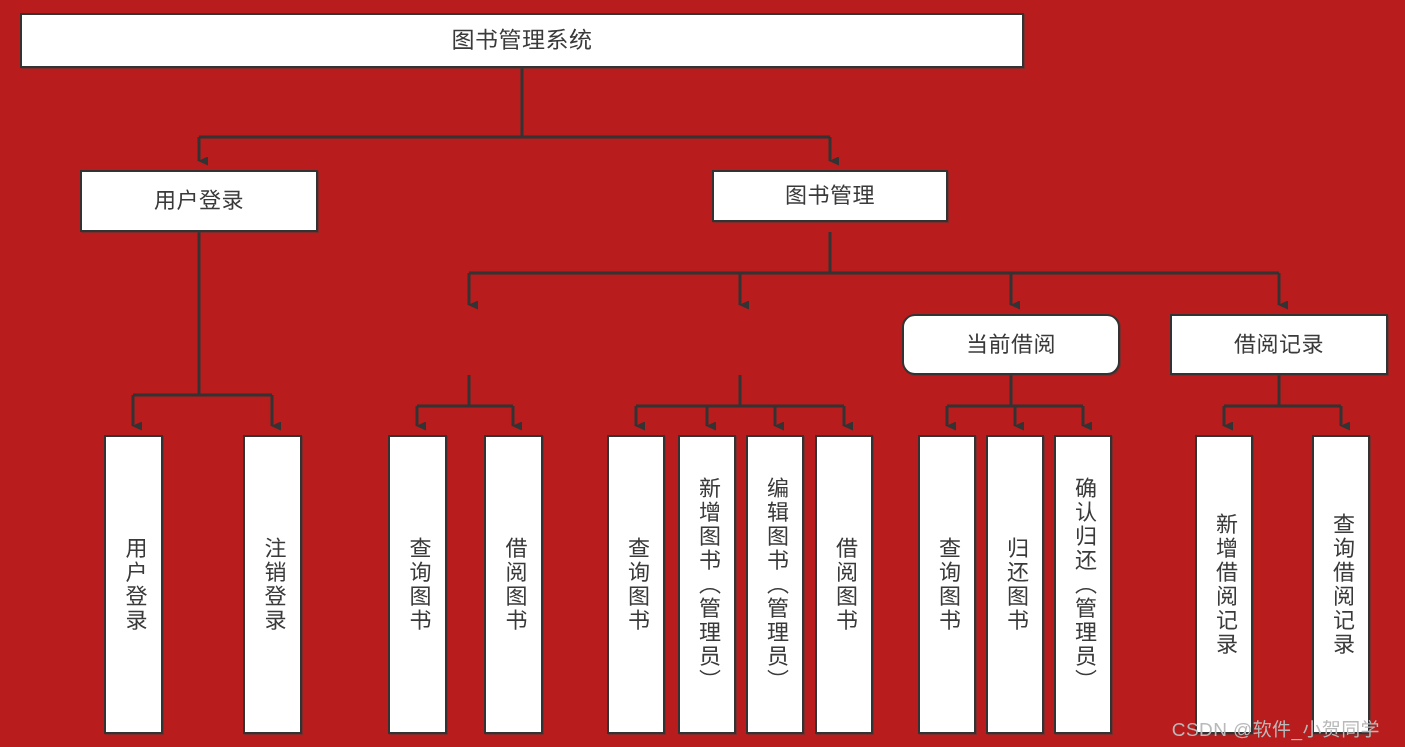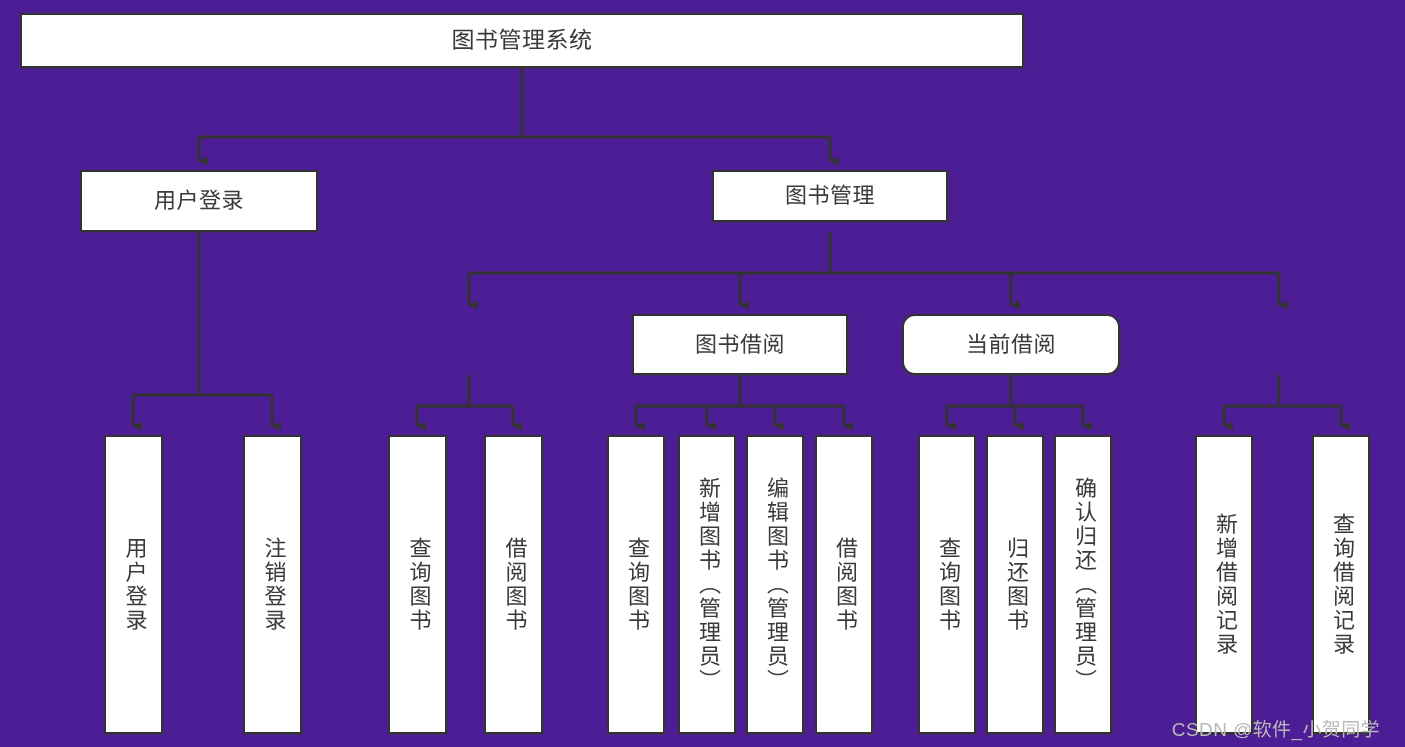--- a/index.html
+++ b/index.html
@@ -8,21 +8,21 @@
     padding: 0;
     background: #ffffff;
   }
   body {
     font-family: "Liberation Sans", "DejaVu Sans", sans-serif;
   }
   #diagram-canvas {
     position: relative;
     width: 1405px;
     height: 747px;
-    background: #4c1d95;
+    background: #b91c1c;
     overflow: hidden;
   }
   #edge-layer {
     position: absolute;
     left: 0;
     top: 0;
     width: 1405px;
     height: 747px;
     pointer-events: none;
   }
@@ -132,25 +132,25 @@
     <span class="node-label">图书管理系统</span>
   </div>
 
   <div class="node horizontal" style="left: 80px; top: 170px; width: 238px; height: 62px;">
     <span class="node-label">用户登录</span>
   </div>
   <div class="node horizontal" style="left: 712px; top: 170px; width: 236px; height: 52px;">
     <span class="node-label">图书管理</span>
   </div>
 
-  <div class="node horizontal" style="left: 632px; top: 314px; width: 216px; height: 61px;">
-    <span class="node-label">图书借阅</span>
-  </div>
   <div class="node horizontal" style="left: 902px; top: 314px; width: 218px; height: 61px; border-radius: 13px;">
     <span class="node-label">当前借阅</span>
+  </div>
+  <div class="node horizontal" style="left: 1170px; top: 314px; width: 218px; height: 61px;">
+    <span class="node-label">借阅记录</span>
   </div>
 
   <div class="node vertical" style="left: 104px; top: 435px; width: 59px; height: 299px;">
     <span class="node-label">用户登录</span>
   </div>
   <div class="node vertical" style="left: 243px; top: 435px; width: 59px; height: 299px;">
     <span class="node-label">注销登录</span>
   </div>
 
   <div class="node vertical" style="left: 388px; top: 435px; width: 59px; height: 299px;">

